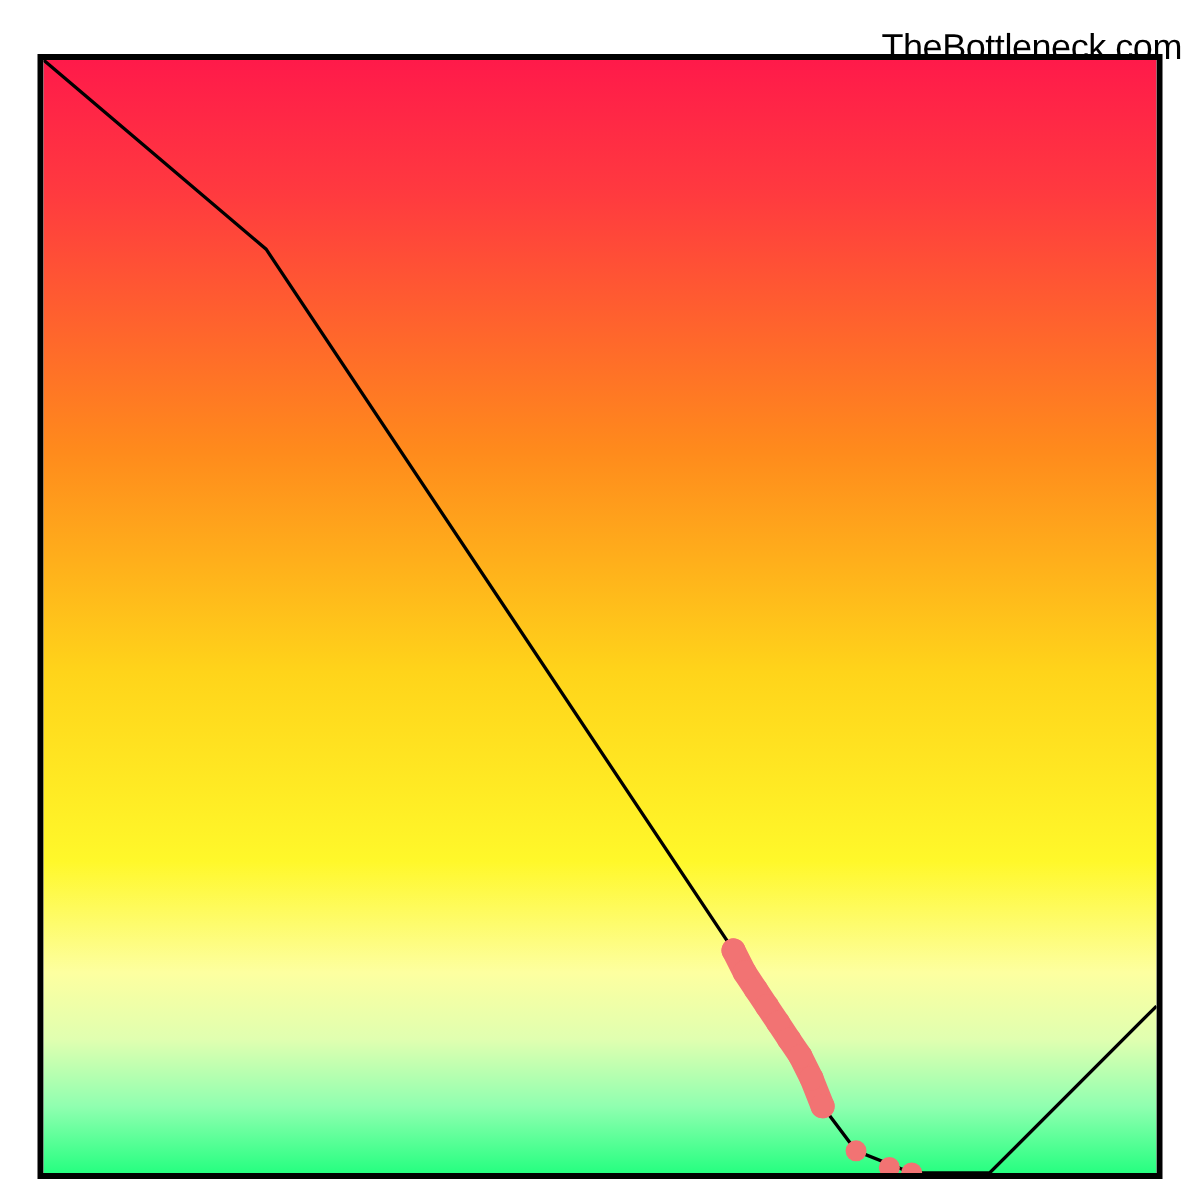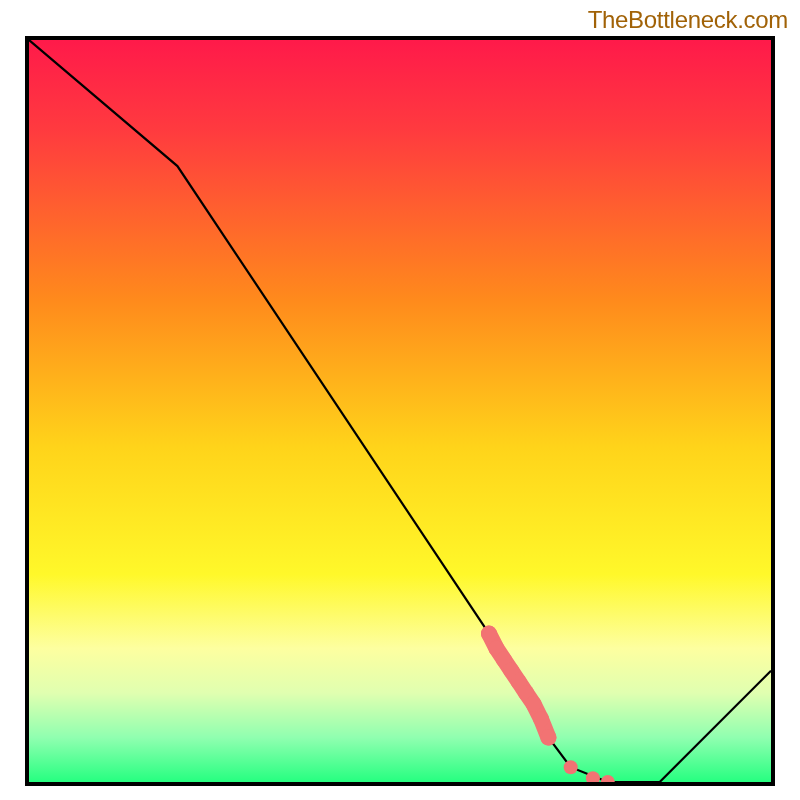--- a/index.html
+++ b/index.html
@@ -11,26 +11,26 @@
     overflow: hidden;
   }
   .container {
     width: 800px;
     height: 800px;
     position: relative;
     background: #ffffff;
   }
   .watermark {
     position: absolute;
-    top: 6px;
+    top: 18px;
     right: 12px;
     font-family: Arial, sans-serif;
     font-size: 24px;
     font-weight: normal;
-    color: #a16207;
+    color: #000000;
     letter-spacing: -0.3px;
   }
   .border {
     position: absolute;
     left: 25px;
     top: 36px;
     width: 750px;
     height: 750px;
     border: 4px solid #000;
   }

